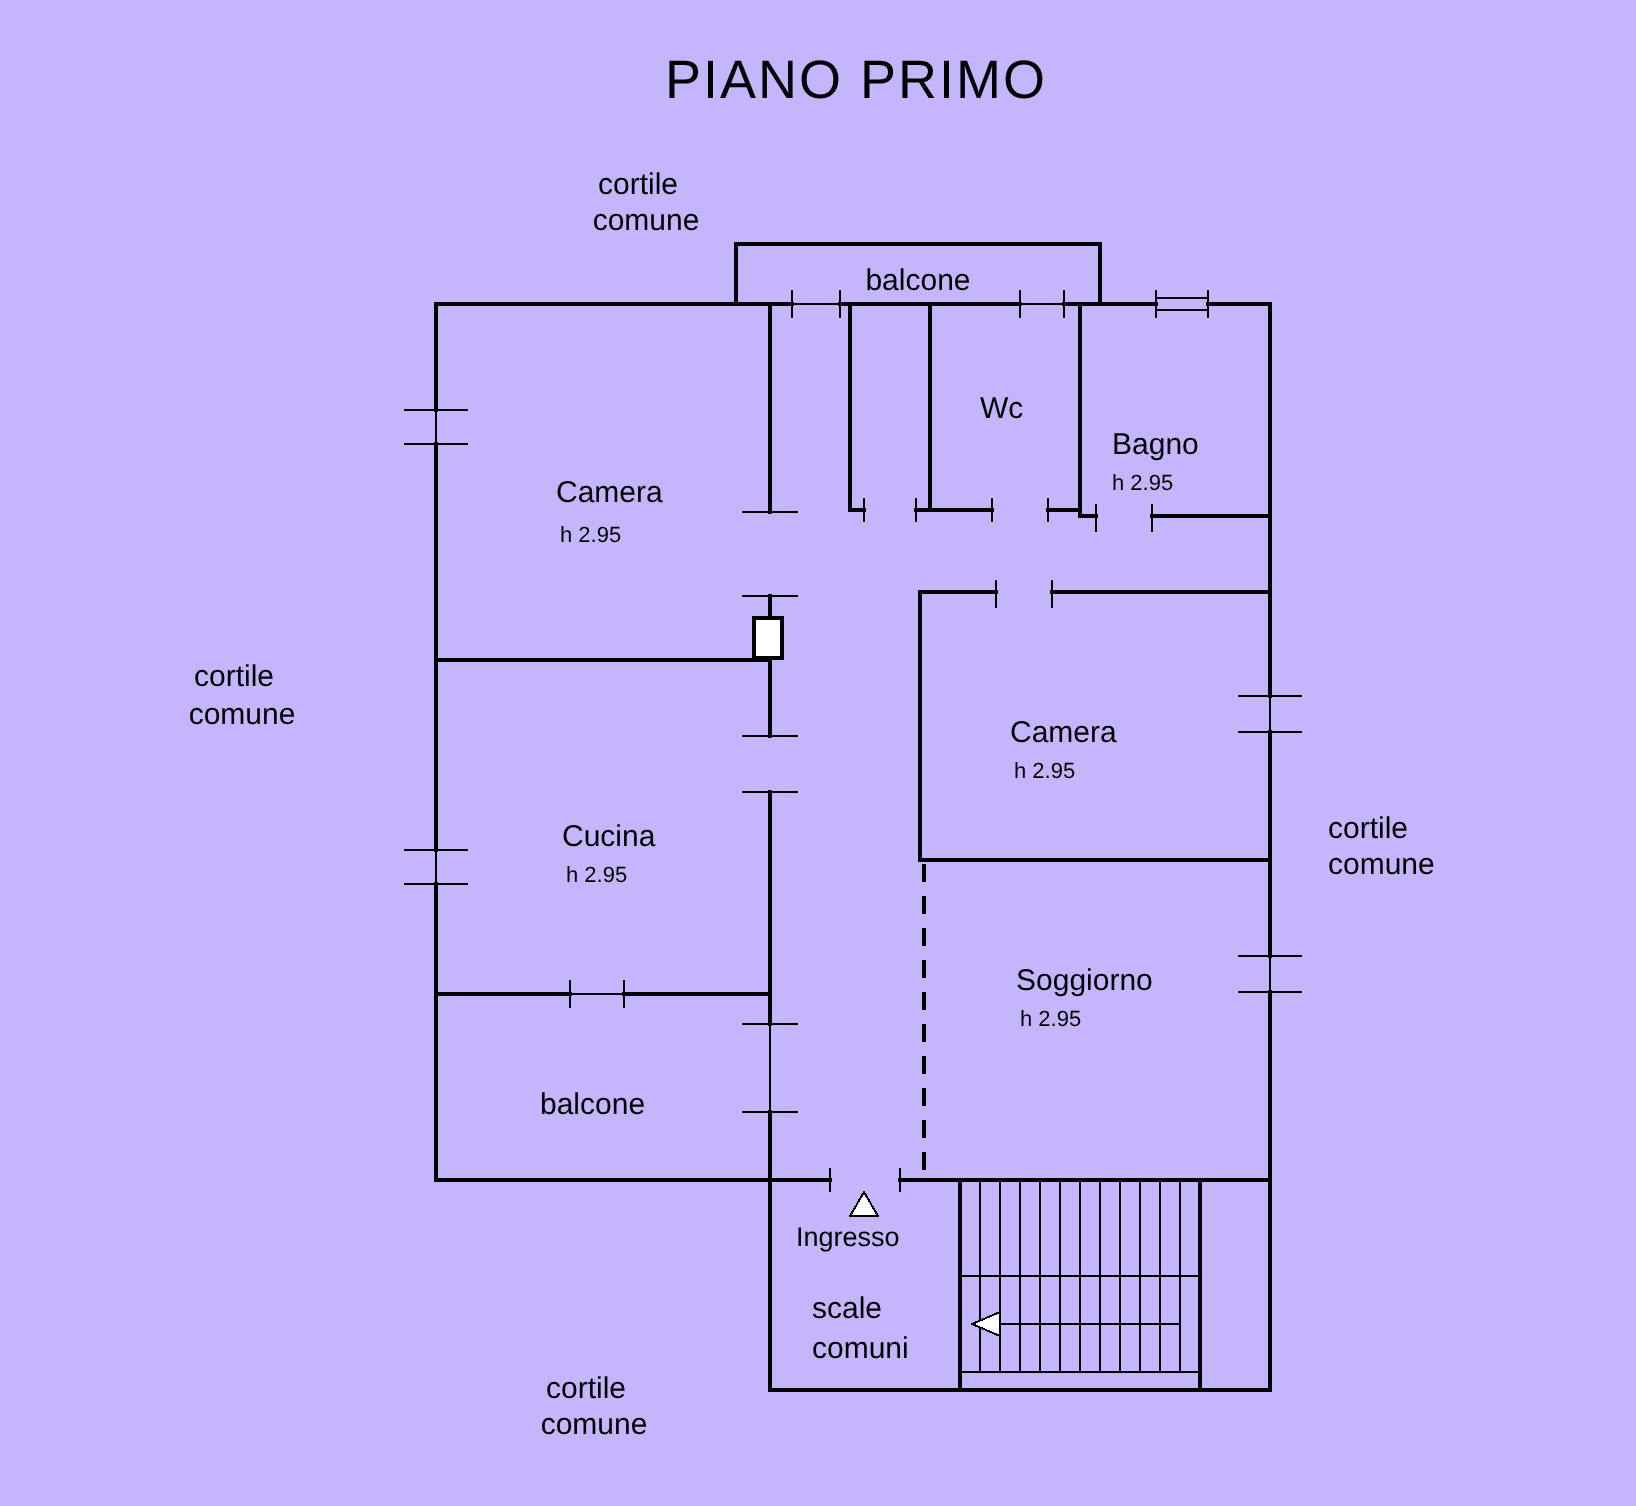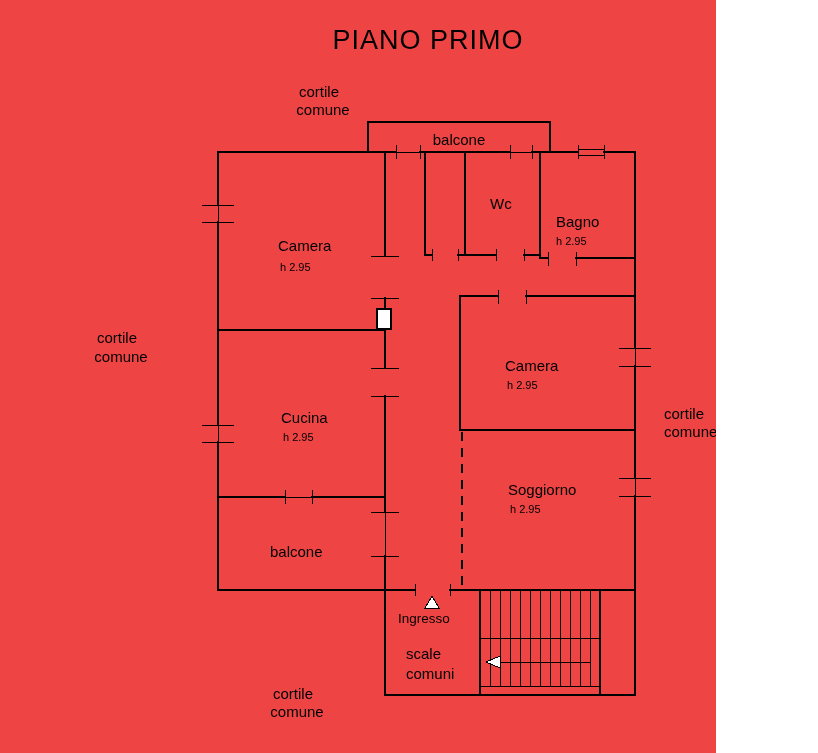--- a/index.html
+++ b/index.html
@@ -1,19 +1,19 @@
 <!DOCTYPE html>
 <html><head>
 <meta charset="utf-8">
 <style>
   html,body{margin:0;padding:0;background:#fff;}
   .canvas{
     position:relative;
-    width:716px;height:753px;
-    background:#ef4444;
+    width:818px;height:753px;
+    background:#c4b5fd;
     font-family:"Liberation Sans", sans-serif;
     overflow:hidden;
   }
   svg{display:block;}
   svg text{
     fill:#000000;
     font-family:"Liberation Sans", sans-serif;
   }
   .t-title{font-size:27px;letter-spacing:1px;}
   .t-out{font-size:15px;}

